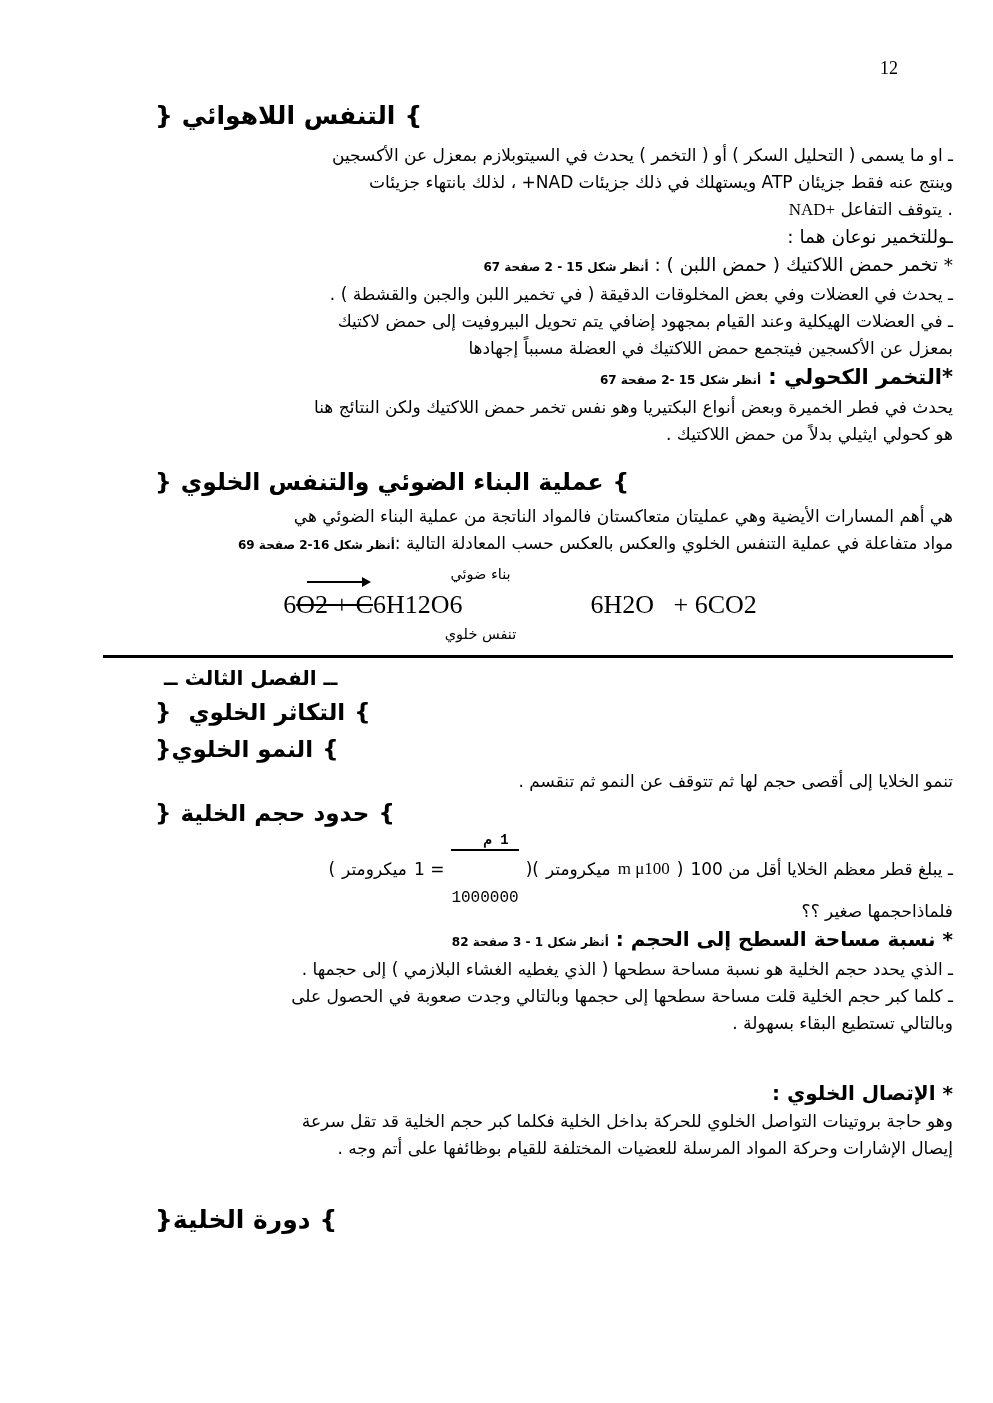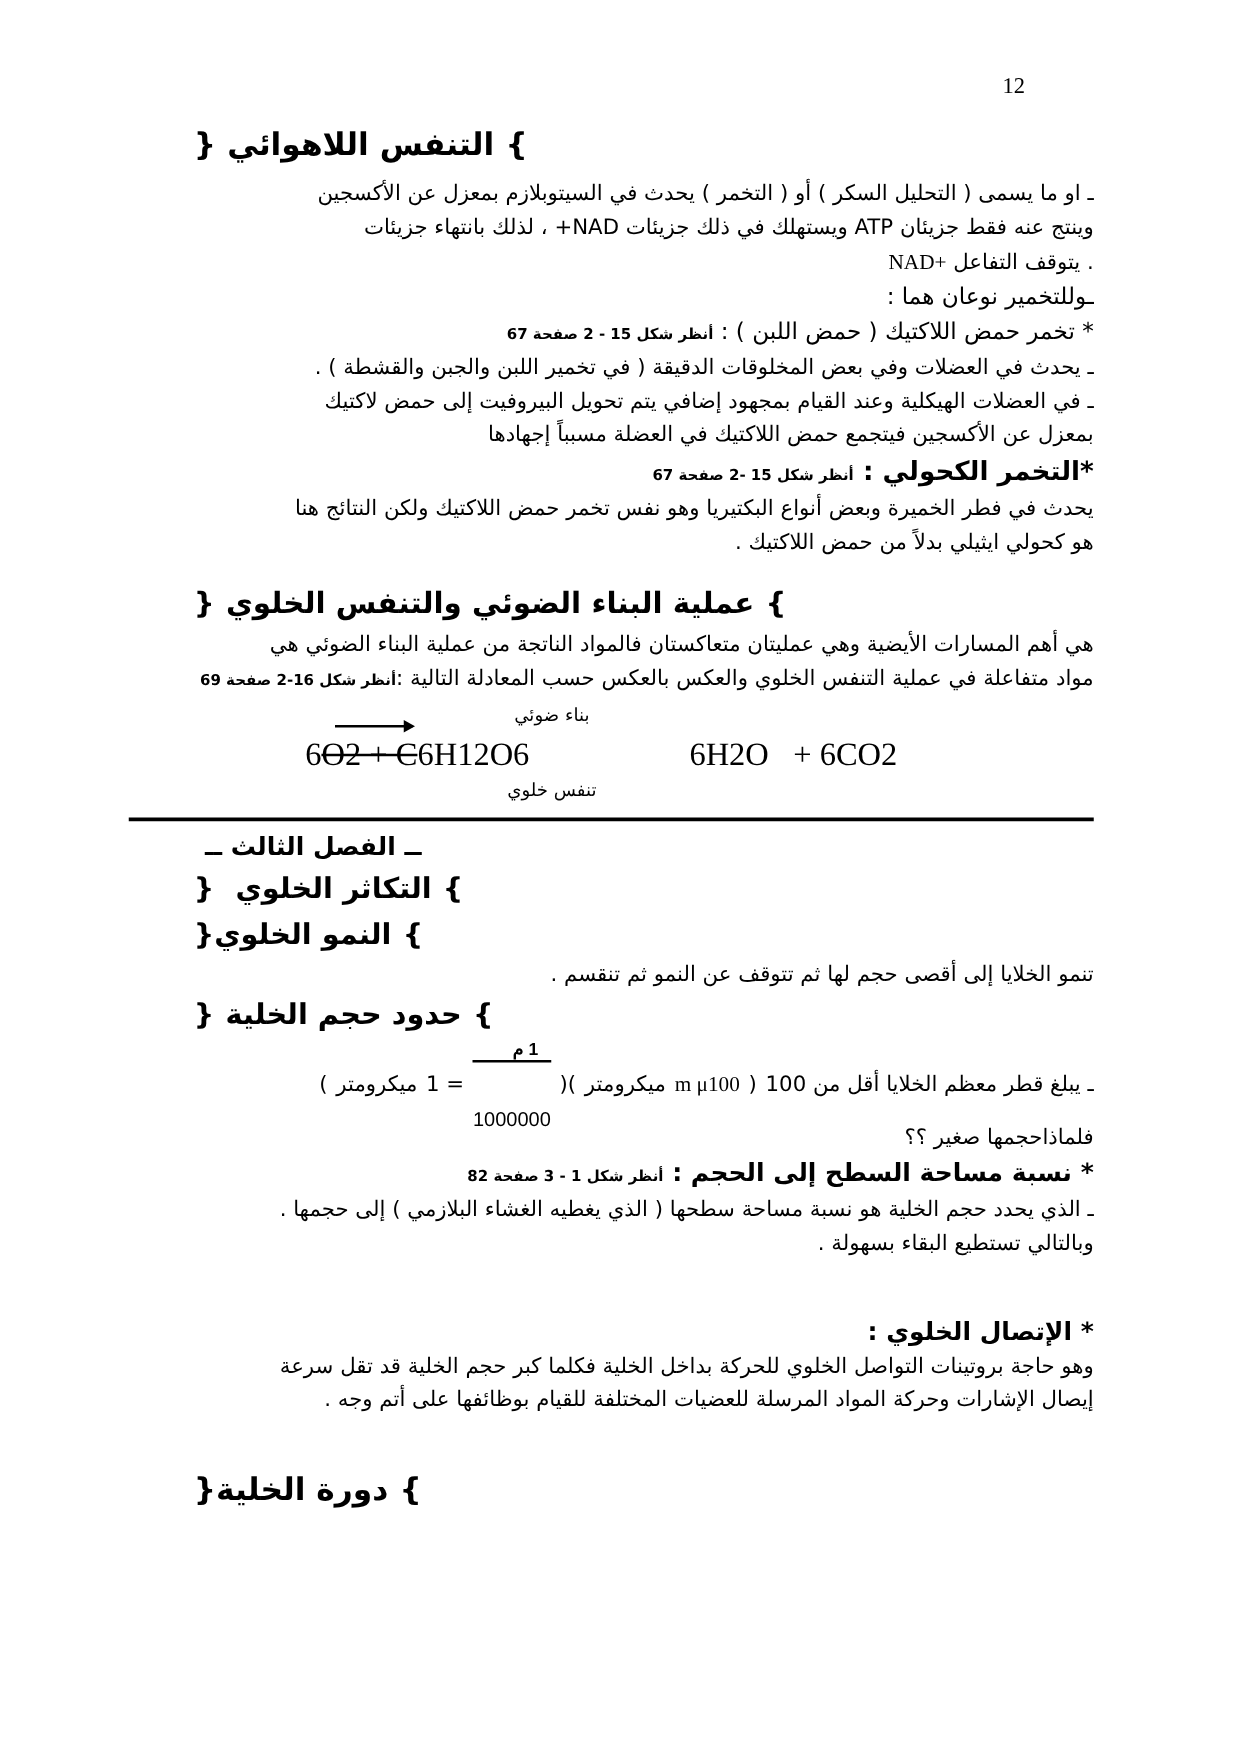--- a/index.html
+++ b/index.html
@@ -1,18 +1,18 @@
 <!DOCTYPE html>
 <html lang="ar"><head>
 <meta charset="utf-8">
 <style>
   html,body{margin:0;padding:0;background:#fff;}
   body{width:993px;height:1403px;overflow:hidden;color:#000;
        font-family:"DejaVu Sans",sans-serif;}
-  .page{padding:58px 118px 0 103px;direction:rtl;}
+  .page{padding:58px 40px 0 103px;direction:rtl;}
   
   .pagenum{direction:ltr;text-align:right;padding-right:55px;height:24px;
            font-family:"Liberation Serif","DejaVu Serif",serif;font-size:18px;}
   
   .bl{font-size:17px;line-height:27px;text-align:right;white-space:nowrap;}
   .ltrline{direction:ltr;}
   .b19{font-weight:normal;font-size:18.5px;line-height:28px;}
   .b21{font-weight:bold;font-size:21px;line-height:31px;}
   .b20{font-weight:bold;font-size:20px;line-height:29px;}
   .ref{font-size:12px;font-weight:bold;}
@@ -40,21 +40,21 @@
   .strike{text-decoration:line-through;}
   .eqmid{display:flex;flex-direction:column;justify-content:space-between;
          align-items:center;width:104px;margin-left:-34px;margin-right:58px;
          font-family:"DejaVu Sans",sans-serif;font-size:14.5px;padding:2px 0 4px 0;}
   
   .rule{border:none;border-top:3px solid #000;margin:9px 0 0 0;}
   
   .sizeline{direction:ltr;display:flex;justify-content:flex-end;align-items:center;
             column-gap:7px;height:58px;margin-top:8px;font-size:17px;white-space:pre;}
   .frac{display:inline-flex;flex-direction:column;align-items:stretch;
-        font-family:Liberation Sans, sans-serif;gap:36px;}
+        font-family:Liberation Mono, monospace;gap:36px;}
   .frac .num{border-bottom:2px solid #000;padding:0 10px 1px 30px;
              font-weight:bold;font-size:14px;text-align:right;direction:rtl;}
   .frac .den{font-size:16px;padding-top:2px;text-align:left;}
   .latin{font-family:"Liberation Serif","DejaVu Serif",serif;}
 </style>
 </head>
 <body>
 
 <div class="page">
 
@@ -115,20 +115,21 @@
     <span dir="rtl">ميكرومتر</span>
     <span class="latin">m μ100</span>
     <span>)</span>
     <span dir="rtl">ـ يبلغ قطر معظم الخلايا أقل من 100</span>
   </div>
 
   <div class="bl">فلماذاحجمها صغير ؟؟</div>
 
   <div class="bl"><span class="b20">* نسبة مساحة السطح إلى الحجم : </span><span class="ref">أنظر شكل 1 - 3 صفحة 82</span></div>
   <div class="bl">ـ الذي يحدد حجم الخلية هو نسبة مساحة سطحها ( الذي يغطيه الغشاء البلازمي ) إلى حجمها .</div>
+  <div class="bl">ـ كلما كبر حجم الخلية قلت مساحة سطحها إلى حجمها وبالتالي وجدت صعوبة في الحصول على</div>
   <div class="bl">وبالتالي تستطيع البقاء بسهولة .</div>
 
   <div class="bl b20 mt26">* الإتصال الخلوي :</div>
   <div class="bl">وهو حاجة بروتينات التواصل الخلوي للحركة بداخل الخلية فكلما كبر حجم الخلية قد تقل سرعة</div>
   <div class="bl">إيصال الإشارات وحركة المواد المرسلة للعضيات المختلفة للقيام بوظائفها على أتم وجه .</div>
 
   <div class="hx h25 attachL mt38"><span class="br">}</span><span class="ht">دورة الخلية</span><span class="br">{</span></div>
 
 </div>
 

